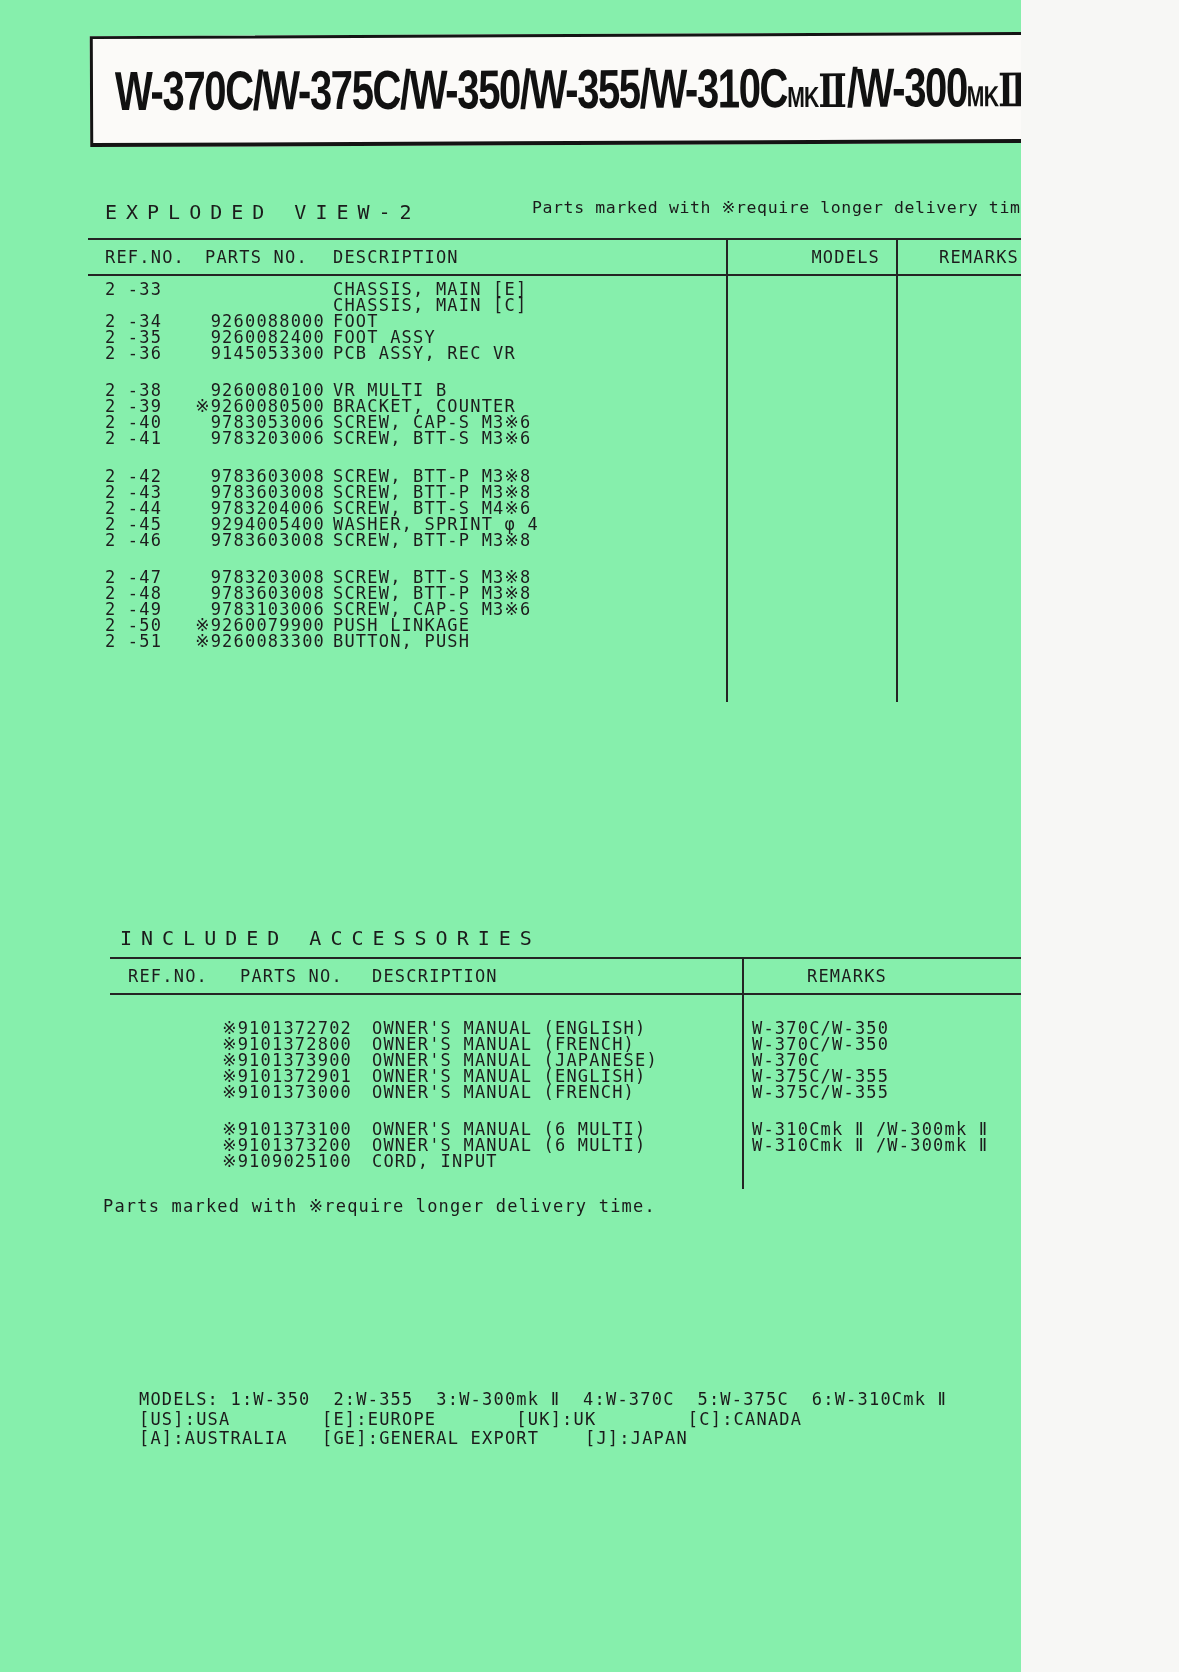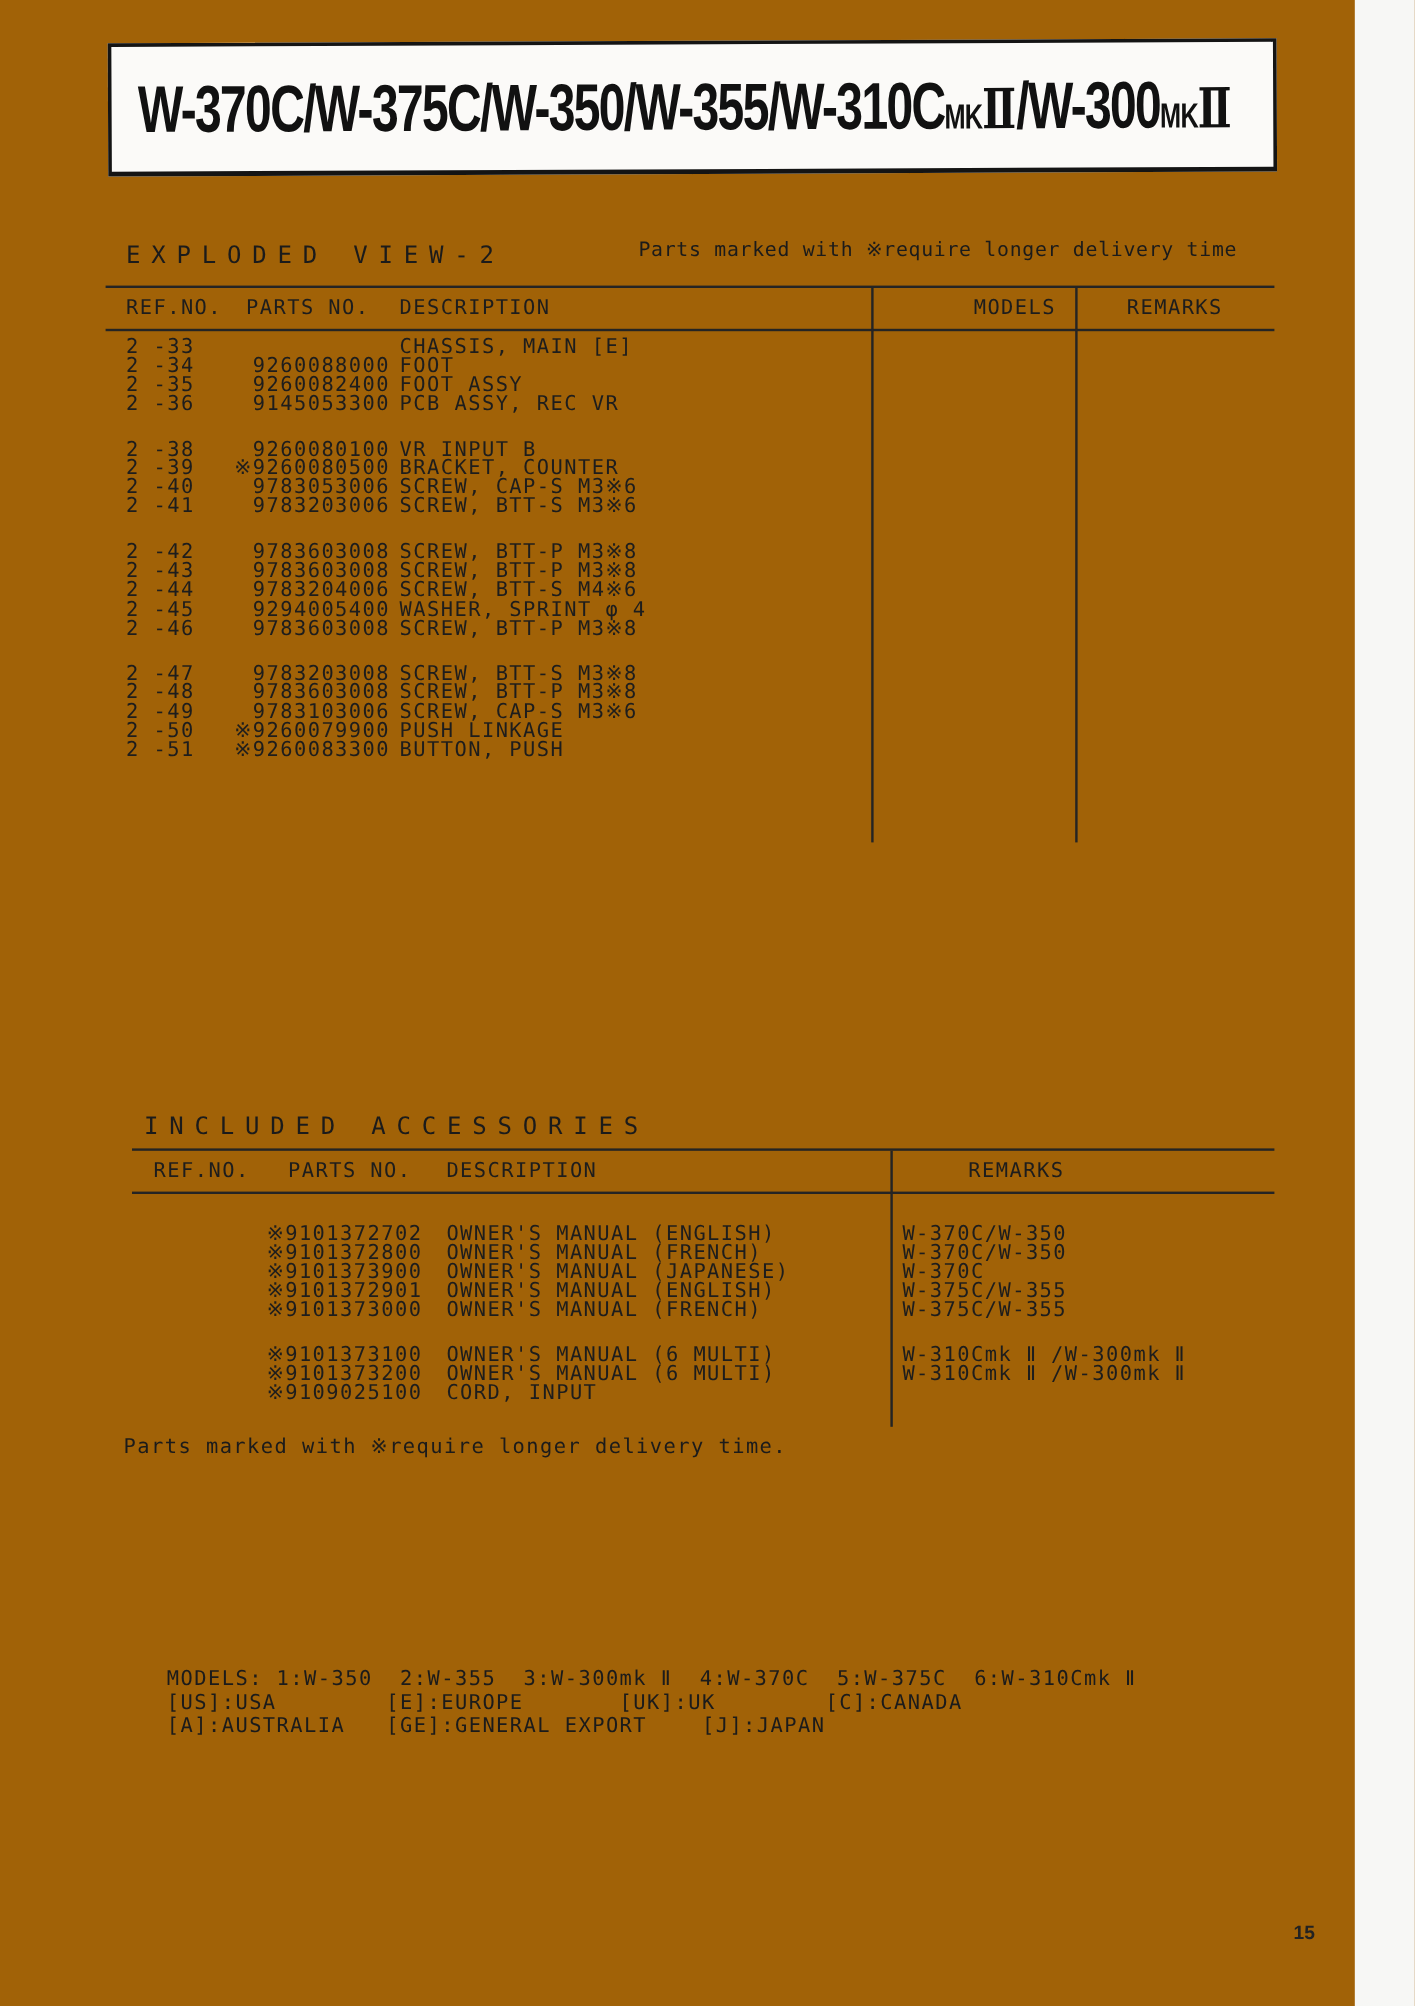--- a/index.html
+++ b/index.html
@@ -3,22 +3,22 @@
 <meta charset="utf-8">
 <style>
   html,body{margin:0;padding:0;}
   body{
     background:#f7f7f5;
     font-family:"DejaVu Sans Mono","DejaVu Sans",monospace;
     color:#1d1d1d;
   }
   .page{
     position:relative;
-    width:1129px;height:1672px;
-    background:#a16207;
+    width:1021px;height:1672px;
+    background:#86efac;
     overflow:hidden;
   }
   
   .title-box{
     position:absolute;left:90px;top:34px;width:968px;height:104px;
     border:3px solid #141414;border-bottom-width:4px;
     background:#fbfaf8;
     transform:rotate(-0.25deg);
     display:flex;align-items:center;
   }
@@ -103,40 +103,45 @@
     <div class="vline" style="left:638px;height:462px;"></div>
     <div class="vline" style="left:808px;height:462px;"></div>
     <div class="rows">
         <div class="row-group">
           <div class="t-row">
             <span class="c-ref">2 -33</span>
             <span class="c-parts"></span>
             <span class="c-desc">CHASSIS, MAIN [E]</span>
           </div>
           <div class="t-row">
+            <span class="c-ref"></span>
+            <span class="c-parts"></span>
+            <span class="c-desc">CHASSIS, MAIN [C]</span>
+          </div>
+          <div class="t-row">
             <span class="c-ref">2 -34</span>
             <span class="c-parts">9260088000</span>
             <span class="c-desc">FOOT</span>
           </div>
           <div class="t-row">
             <span class="c-ref">2 -35</span>
             <span class="c-parts">9260082400</span>
             <span class="c-desc">FOOT ASSY</span>
           </div>
           <div class="t-row">
             <span class="c-ref">2 -36</span>
             <span class="c-parts">9145053300</span>
             <span class="c-desc">PCB ASSY, REC VR</span>
           </div>
         </div>
         <div class="row-group gap">
           <div class="t-row">
             <span class="c-ref">2 -38</span>
             <span class="c-parts">9260080100</span>
-            <span class="c-desc">VR INPUT B</span>
+            <span class="c-desc">VR MULTI B</span>
           </div>
           <div class="t-row">
             <span class="c-ref">2 -39</span>
             <span class="c-parts">※9260080500</span>
             <span class="c-desc">BRACKET, COUNTER</span>
           </div>
           <div class="t-row">
             <span class="c-ref">2 -40</span>
             <span class="c-parts">9783053006</span>
             <span class="c-desc">SCREW, CAP-S M3※6</span>

